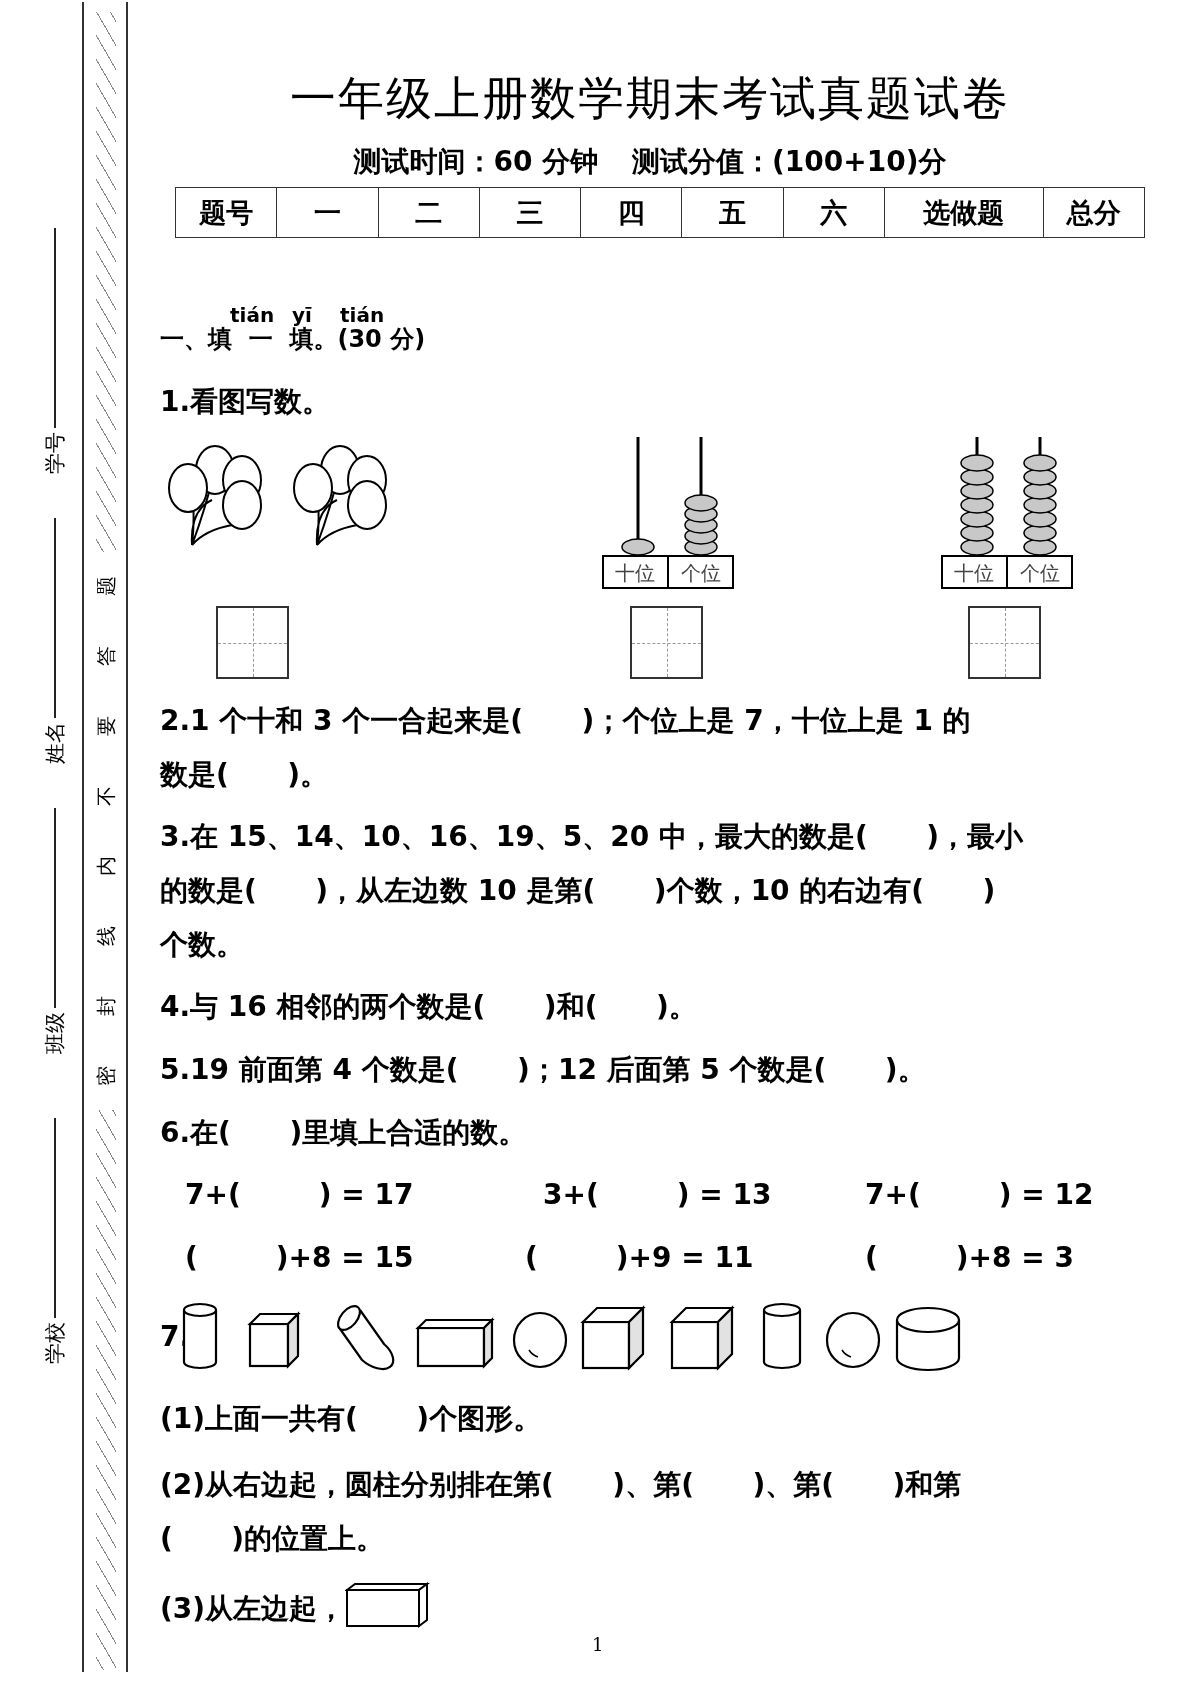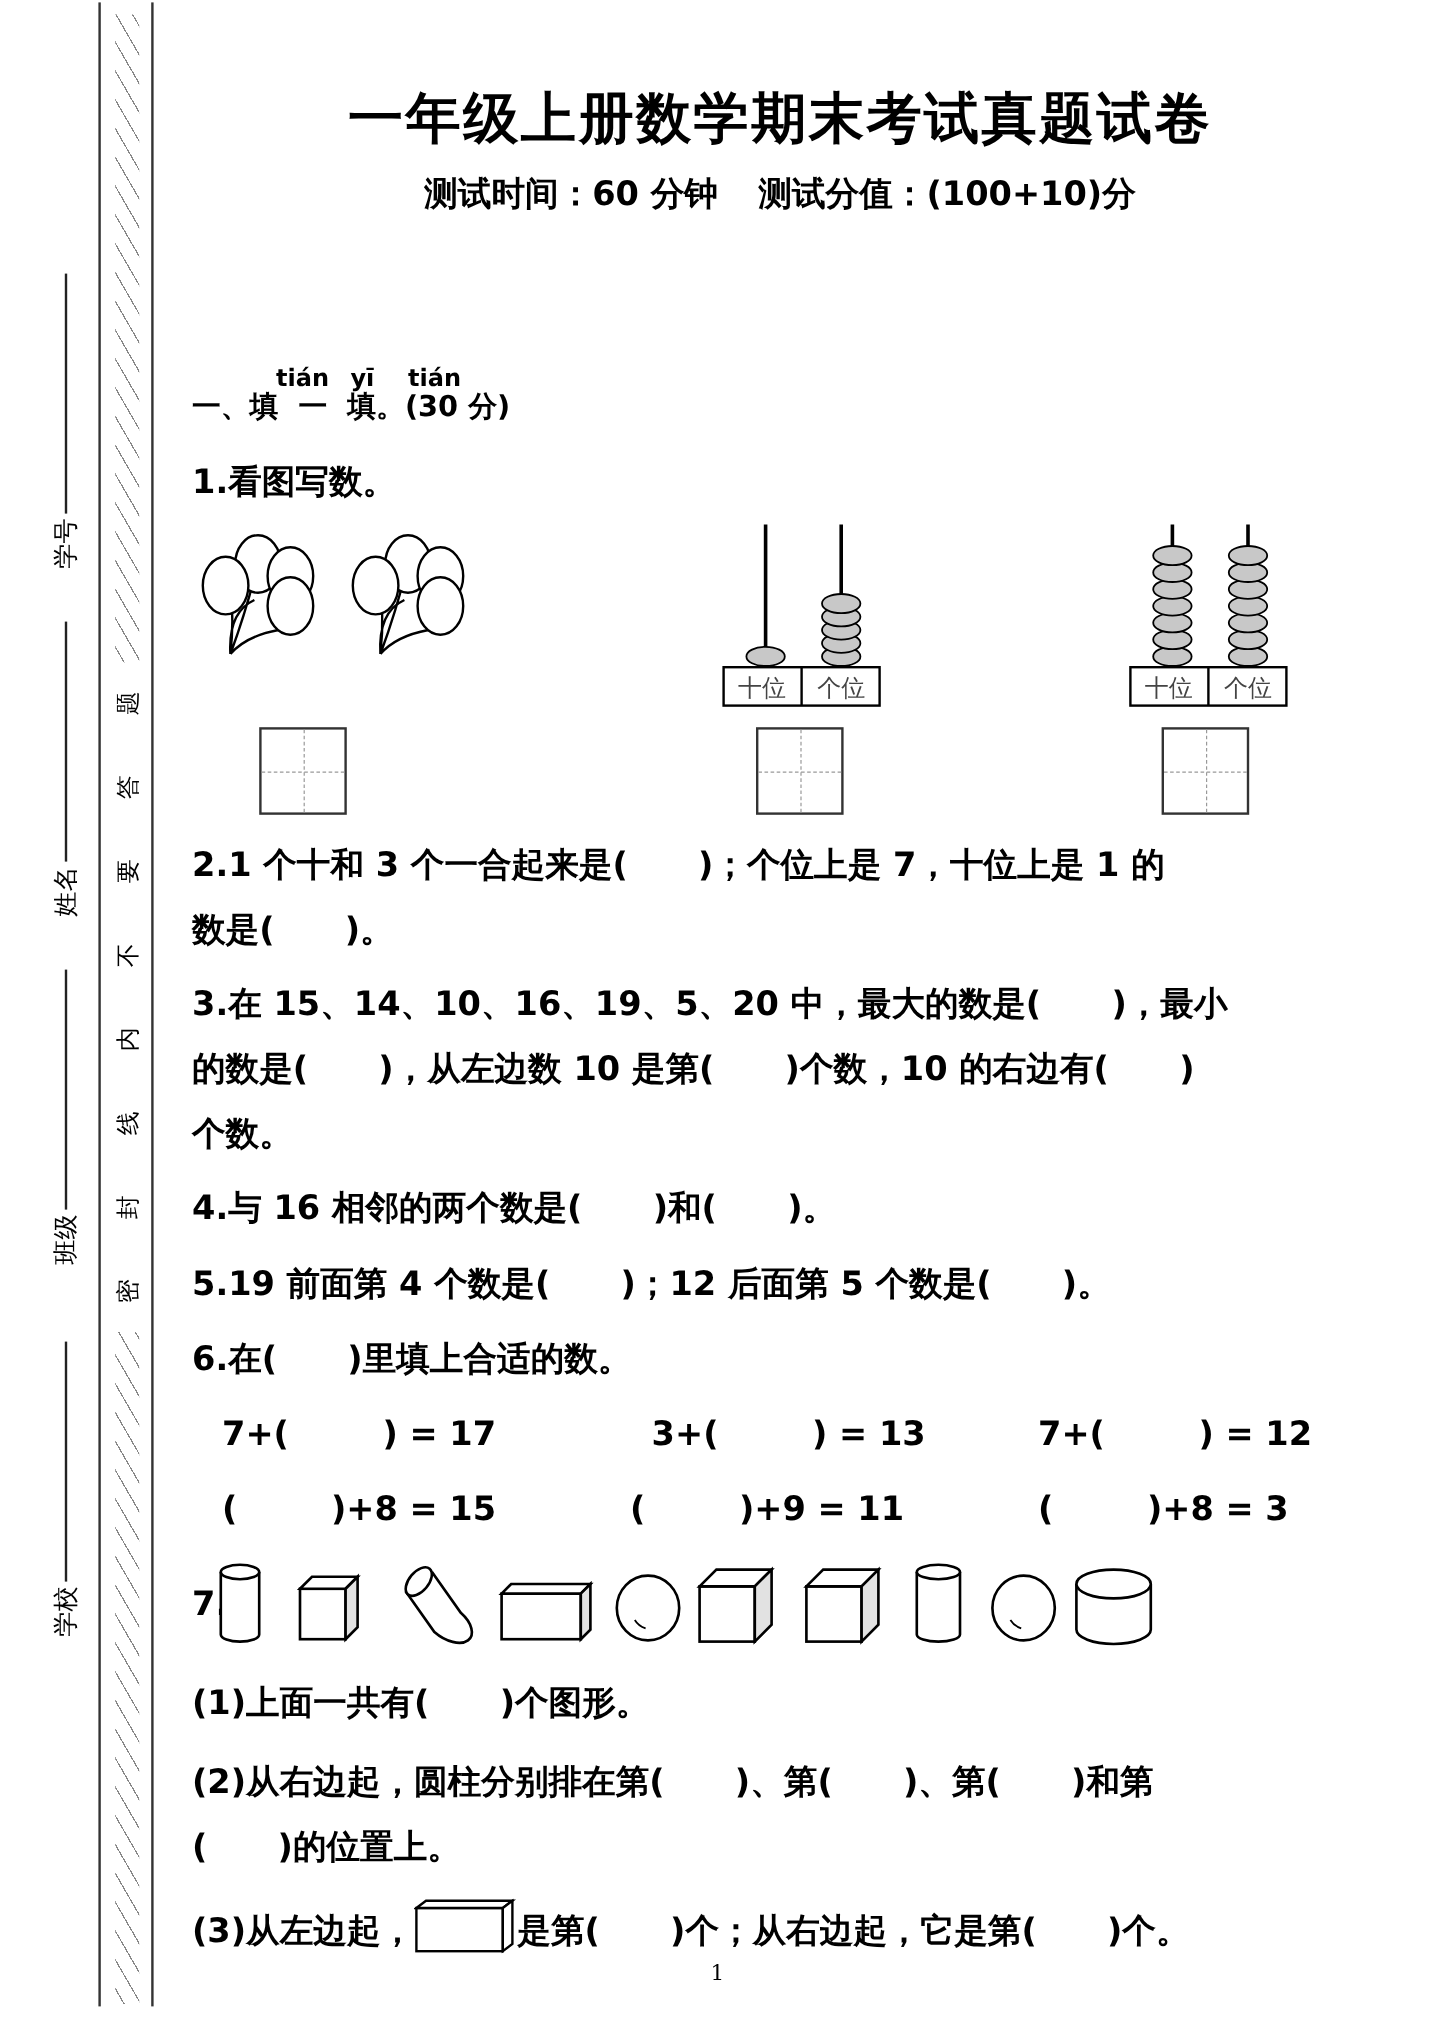--- a/index.html
+++ b/index.html
@@ -12,21 +12,21 @@
   .bind-line2 { position: absolute; left: 126px; top: 2px; width: 2px; height: 1670px; background: #333; }
   .hatch { position: absolute; left: 96px; width: 20px;
     background: repeating-linear-gradient(60deg, transparent 0 6px, #888 6px 7px, transparent 7px 12px); }
   .seal-char { position: absolute; left: 93px; width: 26px; height: 26px; font-size: 20px; line-height: 26px;
     text-align: center; transform: rotate(-90deg); background: #fff; font-family: "DejaVu Serif", serif; }
   .field { position: absolute; left: 38px; transform: rotate(-90deg); transform-origin: center; white-space: nowrap;
     font-size: 21px; font-family: "DejaVu Serif", serif; display: flex; align-items: center; }
   .field .uline { display: inline-block; height: 2px; background: #222; margin-left: 4px; }
 
   
-  .title { position: absolute; left: 160px; width: 980px; top: 68px; text-align: center; font-size: 46px; font-weight: bold; letter-spacing: 2px; }
+  .title { position: absolute; left: 160px; width: 980px; top: 68px; text-align: center; font-size: 46px; font-weight: normal; letter-spacing: 2px; }
   .subtitle { position: absolute; left: 160px; width: 980px; top: 143px; text-align: center; font-size: 28px; font-weight: bold; }
   .subtitle span { margin: 0 12px; }
 
   table.score { position: absolute; left: 175px; top: 187px; width: 970px; border-collapse: collapse; }
   table.score td { border: 1.5px solid #333; height: 50px; text-align: center; font-size: 27px; font-weight: bold; }
 
   
   .sec-head { position: absolute; left: 160px; top: 303px; }
   .pinyin { position: absolute; top: 0; font-size: 20px; font-weight: bold; }
   .sec-title { position: absolute; left: 0; top: 20px; font-size: 24px; font-weight: bold; white-space: nowrap; }
@@ -78,20 +78,31 @@
 </div>
 
 <div class="title">一年级上册数学期末考试真题试卷</div>
 <div class="subtitle">
   <span>测试时间：60 分钟</span>
   <span>测试分值：(100+10)分</span>
 </div>
 
 <table class="score">
   <tbody>
+      <tr>
+    <td style="width:100px">题号</td>
+    <td style="width:100px">一</td>
+    <td style="width:100px">二</td>
+    <td style="width:100px">三</td>
+    <td style="width:100px">四</td>
+    <td style="width:100px">五</td>
+    <td style="width:100px">六</td>
+    <td style="width:157px">选做题</td>
+    <td style="width:100px">总分</td>
+  </tr>
 </tbody>
   </table>
 
 <div class="sec-head">
   <span class="pinyin" style="left:70px">tián</span>
   <span class="pinyin" style="left:132px">yī</span>
   <span class="pinyin" style="left:180px">tián</span>
   <span class="sec-title" style="white-space:pre">一、填  一  填。(30 分)</span>
 </div>
 
@@ -243,16 +254,15 @@
 <div class="q" style="top:1520px;white-space:pre">(      )的位置上。</div>
 <div class="q" style="top:1582px;white-space:pre;display:flex;align-items:flex-end">
   <span>(3)从左边起，</span>
   <svg width="86" height="46" viewBox="0 0 86 46">
     <g fill="#fff" stroke="#000" stroke-width="2">
         <rect x="2" y="8" width="72" height="36"></rect>
       <polygon points="2,8 10,2 82,2 74,8"></polygon>
         <polygon points="74,8 82,2 82,38 74,44"></polygon>
       </g>
   </svg>
-  <span>是第(      )个；从右边起，它是第(      )个。</span>
 </div>
 
 <div class="page-num">1</div>
 
 </body></html>

